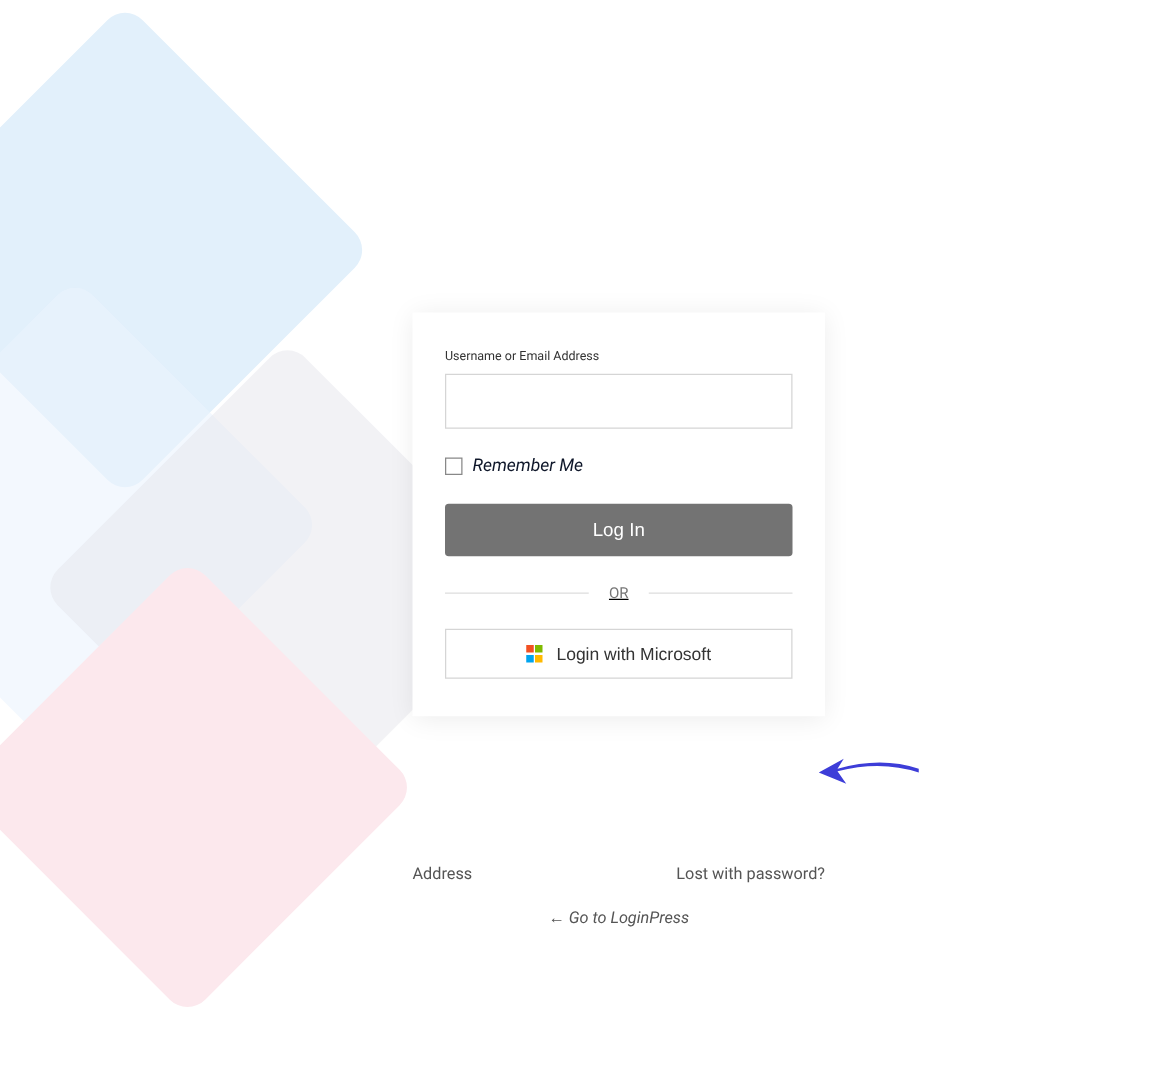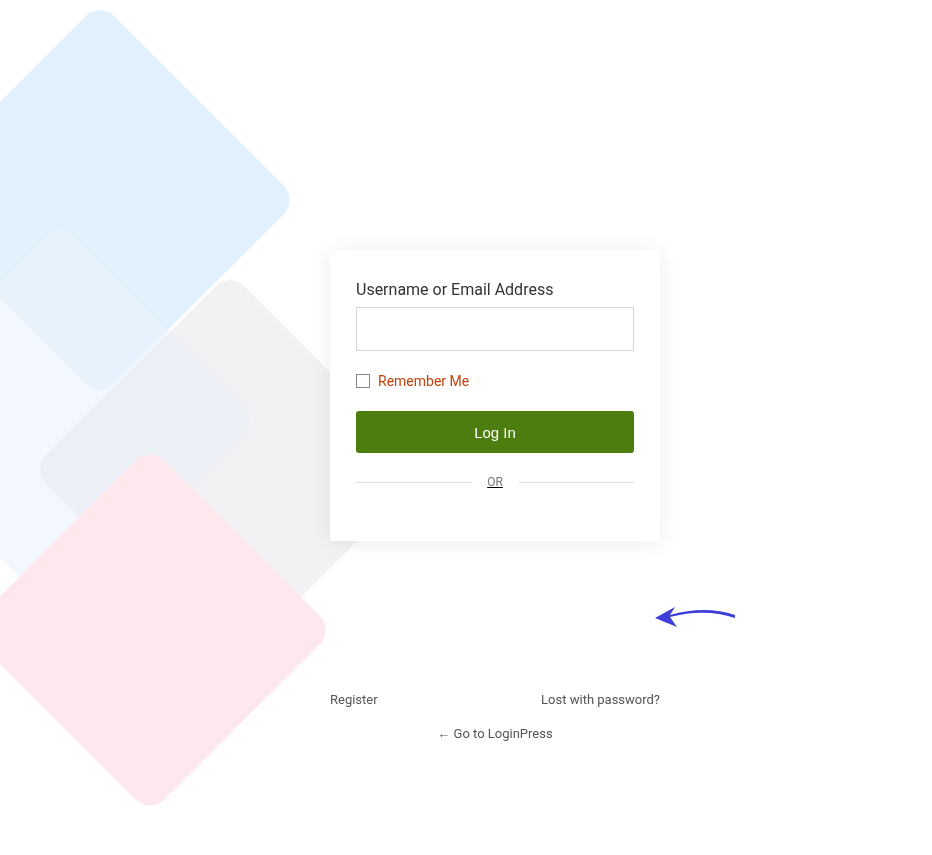--- a/index.html
+++ b/index.html
@@ -53,21 +53,21 @@
     .login-container {
       position: absolute;
       left: 330px;
       top: 250px;
       width: 330px;
       background: #ffffff;
       box-shadow: 0 2px 20px rgba(0,0,0,0.08);
       padding: 30px 26px;
     }
     .field-label {
-      font-size: 16px;
+      font-size: 10px;
       color: #333;
       margin-bottom: 8px;
       display: block;
     }
     .text-input {
       width: 100%;
       height: 44px;
       border: 1px solid #d5d5d5;
       padding: 8px 12px;
       font-size: 14px;
@@ -96,27 +96,28 @@
     .remember-checkbox {
       width: 14px;
       height: 14px;
       border: 1px solid #888;
       background: #fff;
       appearance: none;
       cursor: pointer;
     }
     .remember-label {
       font-size: 14px;
-      color: #c2410c;
-      cursor: pointer;
+      color: #0f172a;
+      cursor: pointer;
+      font-style: italic;
     }
     .login-button {
       width: 100%;
       height: 42px;
-      background: #4d7c0f;
+      background: #737373;
       border: none;
       color: #fff;
       font-size: 15px;
       font-weight: 500;
       cursor: pointer;
       border-radius: 3px;
     }
     .or-divider {
       display: flex;
       align-items: center;
@@ -180,20 +181,21 @@
       text-decoration: none;
       cursor: pointer;
     }
     .back-link {
       position: absolute;
       left: 330px;
       top: 726px;
       width: 330px;
       text-align: center;
       font-size: 13px;
+      font-style: italic;
     }
     .back-link a {
       color: #555;
       text-decoration: none;
       cursor: pointer;
     }
   </style>
 </head>
 <body>
 
@@ -215,28 +217,37 @@
   </div>
 
   <button class="login-button">Log In</button>
 
   <div class="or-divider">
     <div class="or-line"></div>
     <span class="or-text">OR</span>
     <div class="or-line"></div>
   </div>
 
+  <button class="social-button">
+    <span class="ms-logo">
+      <span class="ms-square ms-red"></span>
+      <span class="ms-square ms-green"></span>
+      <span class="ms-square ms-blue"></span>
+      <span class="ms-square ms-yellow"></span>
+    </span>
+    <span>Login with Microsoft</span>
+  </button>
 </div>
 
 <div class="arrow-pointer">
   <svg width="90" height="40" viewBox="0 0 90 40">
     <path d="M 85 15 Q 55 5 20 15 L 25 7 L 5 18 L 27 27 L 20 17 Q 55 8 85 18 Z" fill="#3d3dd8"></path>
   </svg>
 </div>
 
 <div class="bottom-links">
-  <a>Register</a>
+  <a>Address</a>
   <a>Lost with password?</a>
 </div>
 
 <div class="back-link">
   <a>← Go to LoginPress</a>
 </div>
 
 </body></html>

